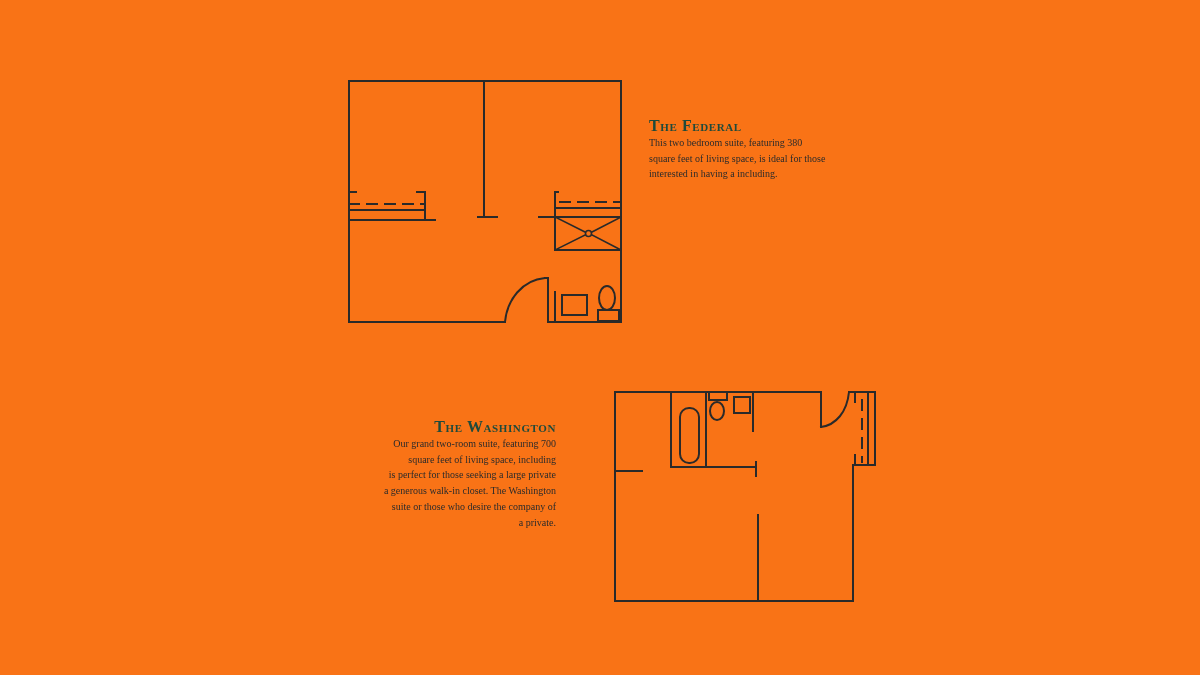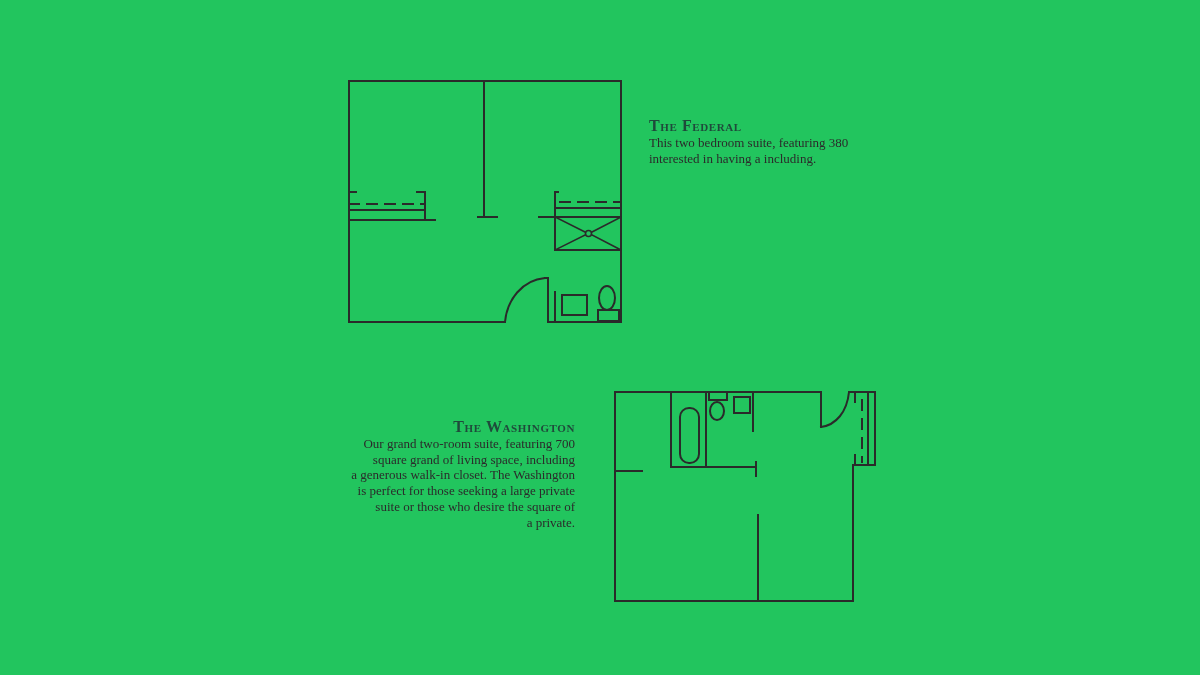--- a/index.html
+++ b/index.html
@@ -7,52 +7,52 @@
       padding: 0;
       width: 1200px;
       height: 675px;
       background: #ffffff;
       overflow: hidden;
     }
     .page {
       position: relative;
       width: 1200px;
       height: 675px;
-      background: #22c55e;
+      background: #f97316;
     }
     svg.plan {
       position: absolute;
       left: 0;
       top: 0;
     }
     .block {
       position: absolute;
       font-family: "Liberation Serif", "DejaVu Serif", serif;
       color: #2b2b2b;
     }
     .title {
       font-variant: small-caps;
       font-weight: bold;
       color: #1f4a3b;
       font-size: 16px;
       letter-spacing: 0.6px;
       line-height: 18px;
     }
     .desc {
-      font-size: 13px;
+      font-size: 10px;
       line-height: 15.7px;
     }
     .federal {
       left: 649px;
       top: 117px;
       width: 240px;
       text-align: left;
     }
     .washington {
-      left: 345px;
+      left: 326px;
       top: 418px;
       width: 230px;
       text-align: right;
     }
     .desc span { display: block; white-space: nowrap; }
   </style>
 </head>
 <body>
 
 <div class="page">
@@ -122,29 +122,30 @@
       </g>
 
       <path d="M758 515 V601"></path>
     </g>
   </svg>
 
   <div class="block federal">
     <div class="title">The Federal</div>
     <div class="desc">
       <span>This two bedroom suite, featuring 380</span>
+      <span>square feet of living space, is ideal for those</span>
       <span>interested in having a including.</span>
     </div>
   </div>
 
   <div class="block washington">
     <div class="title">The Washington</div>
     <div class="desc">
       <span>Our grand two-room suite, featuring 700</span>
-      <span>square grand of living space, including</span>
+      <span>square feet of living space, including</span>
+      <span>is perfect for those seeking a large private</span>
       <span>a generous walk-in closet. The Washington</span>
-      <span>is perfect for those seeking a large private</span>
-      <span>suite or those who desire the square of</span>
+      <span>suite or those who desire the company of</span>
       <span>a private.</span>
     </div>
   </div>
 
 </div>
 
 </body></html>

